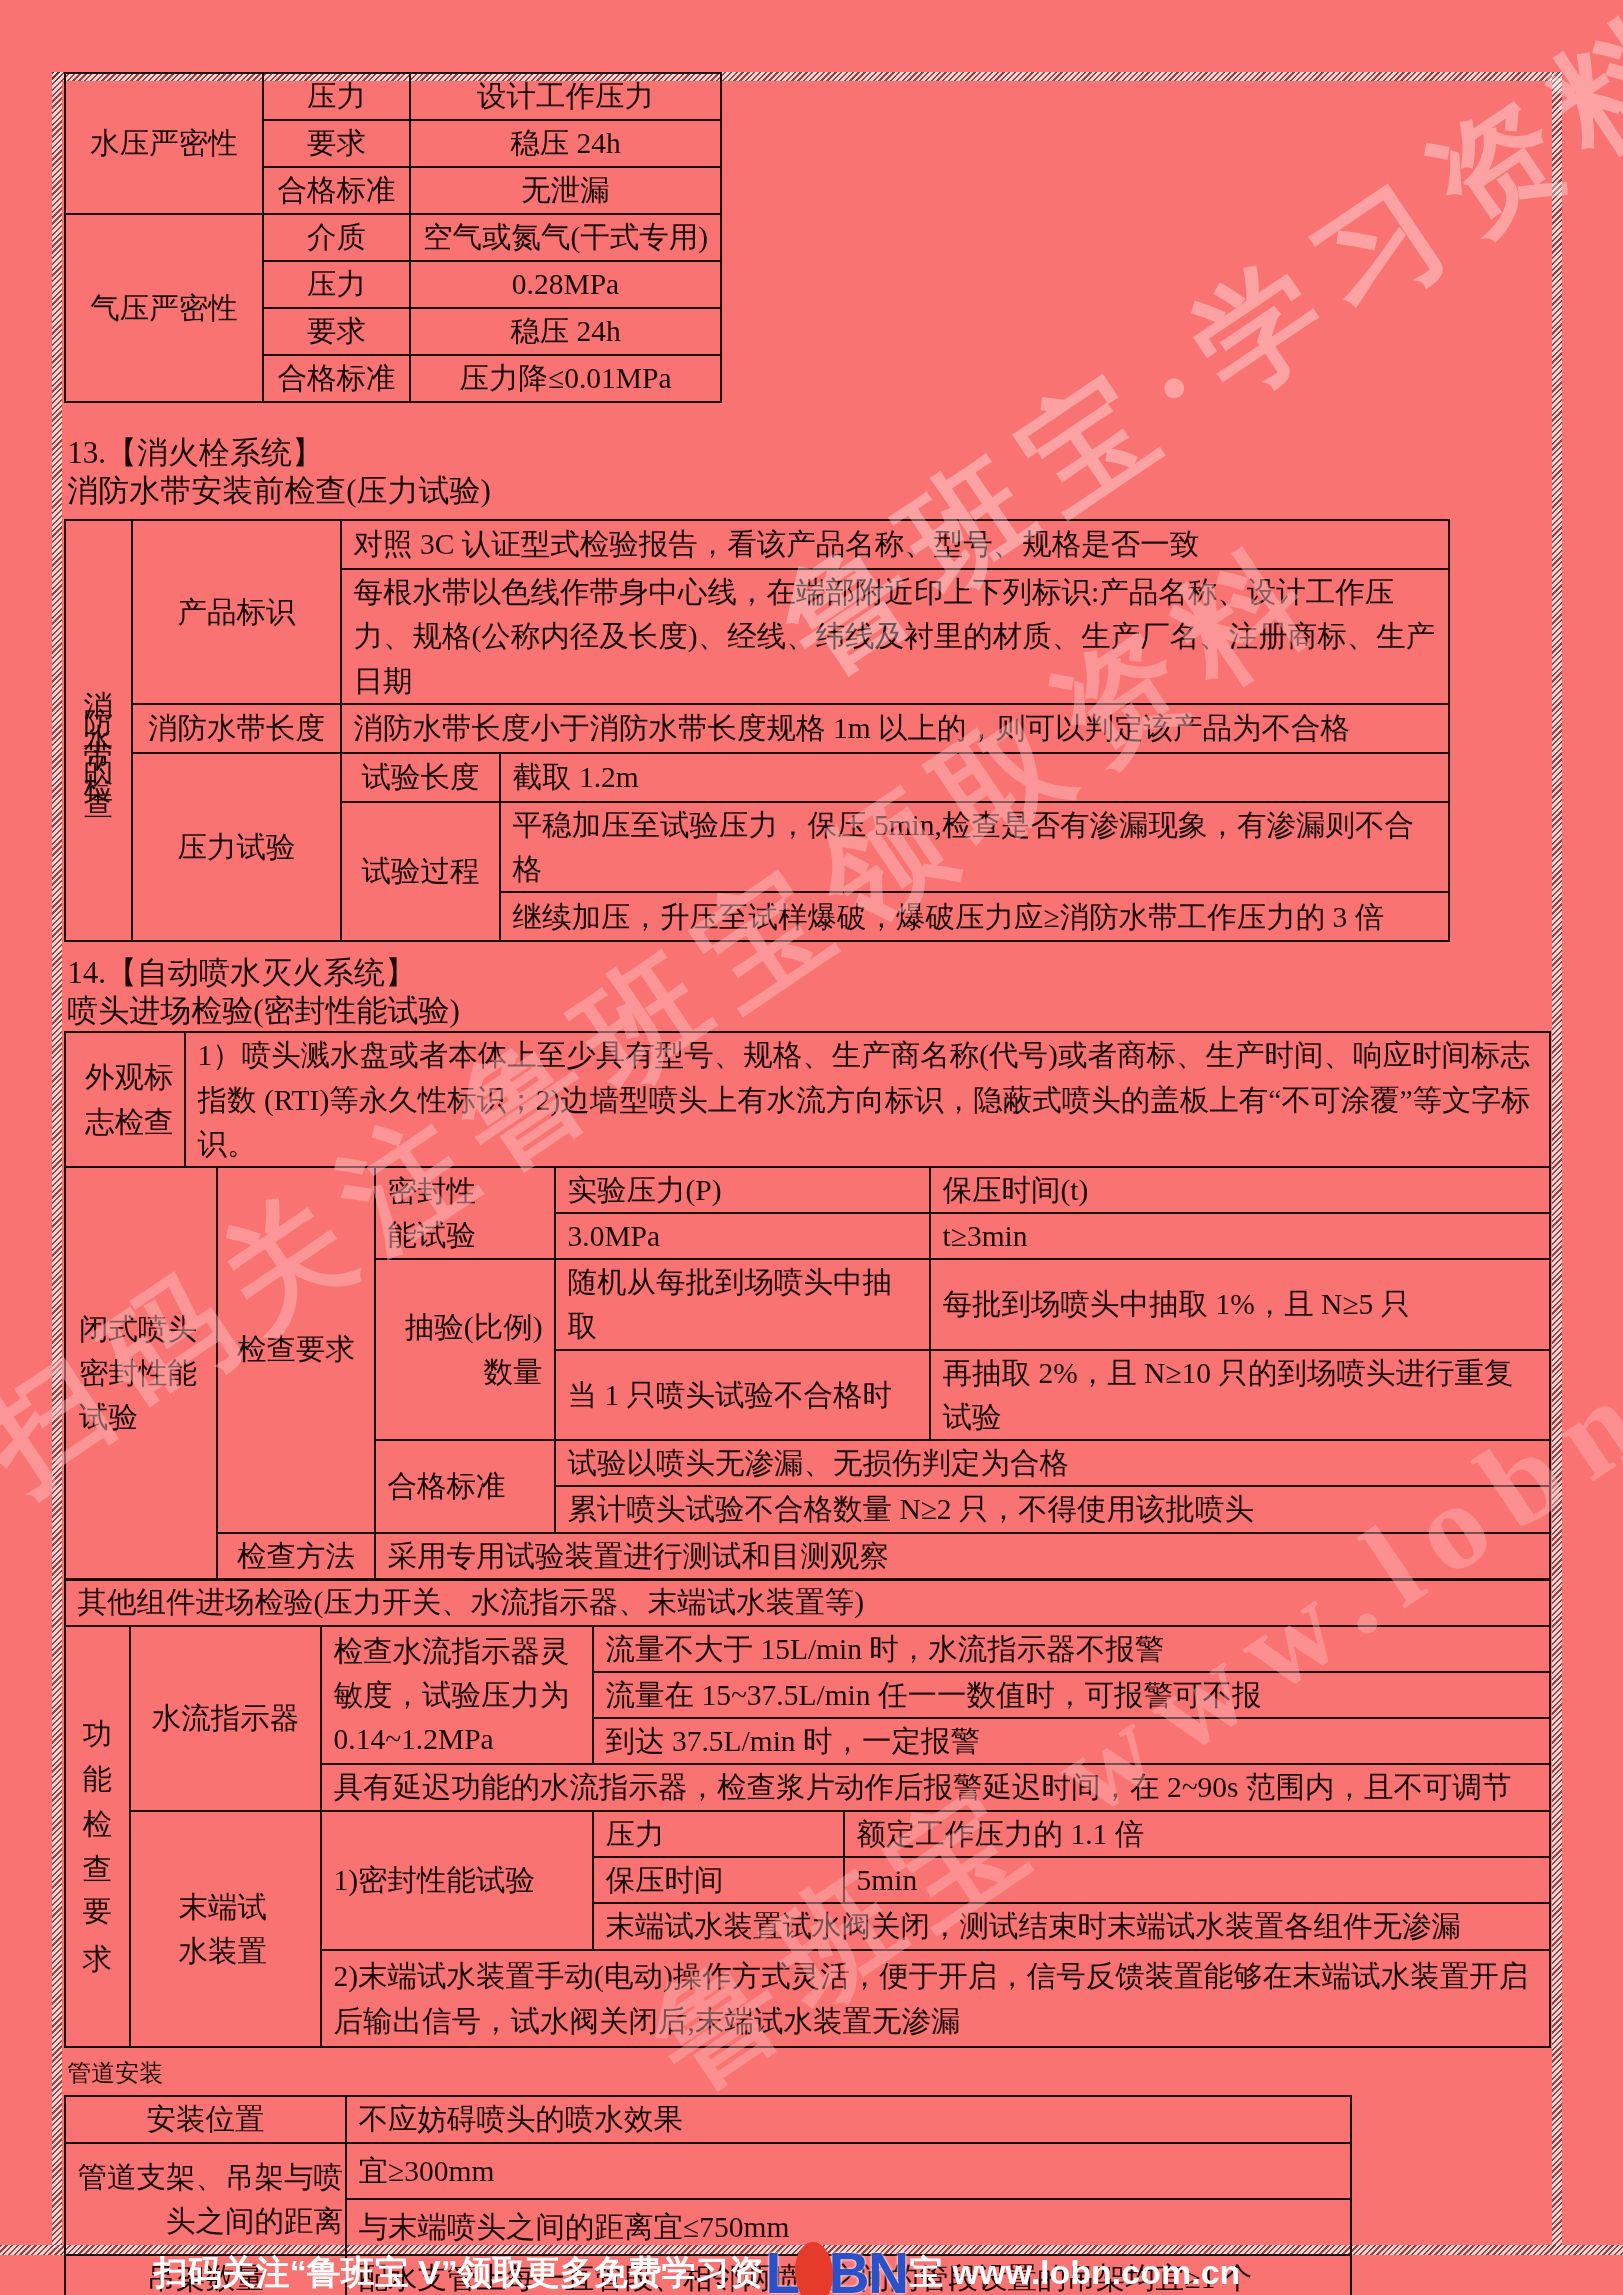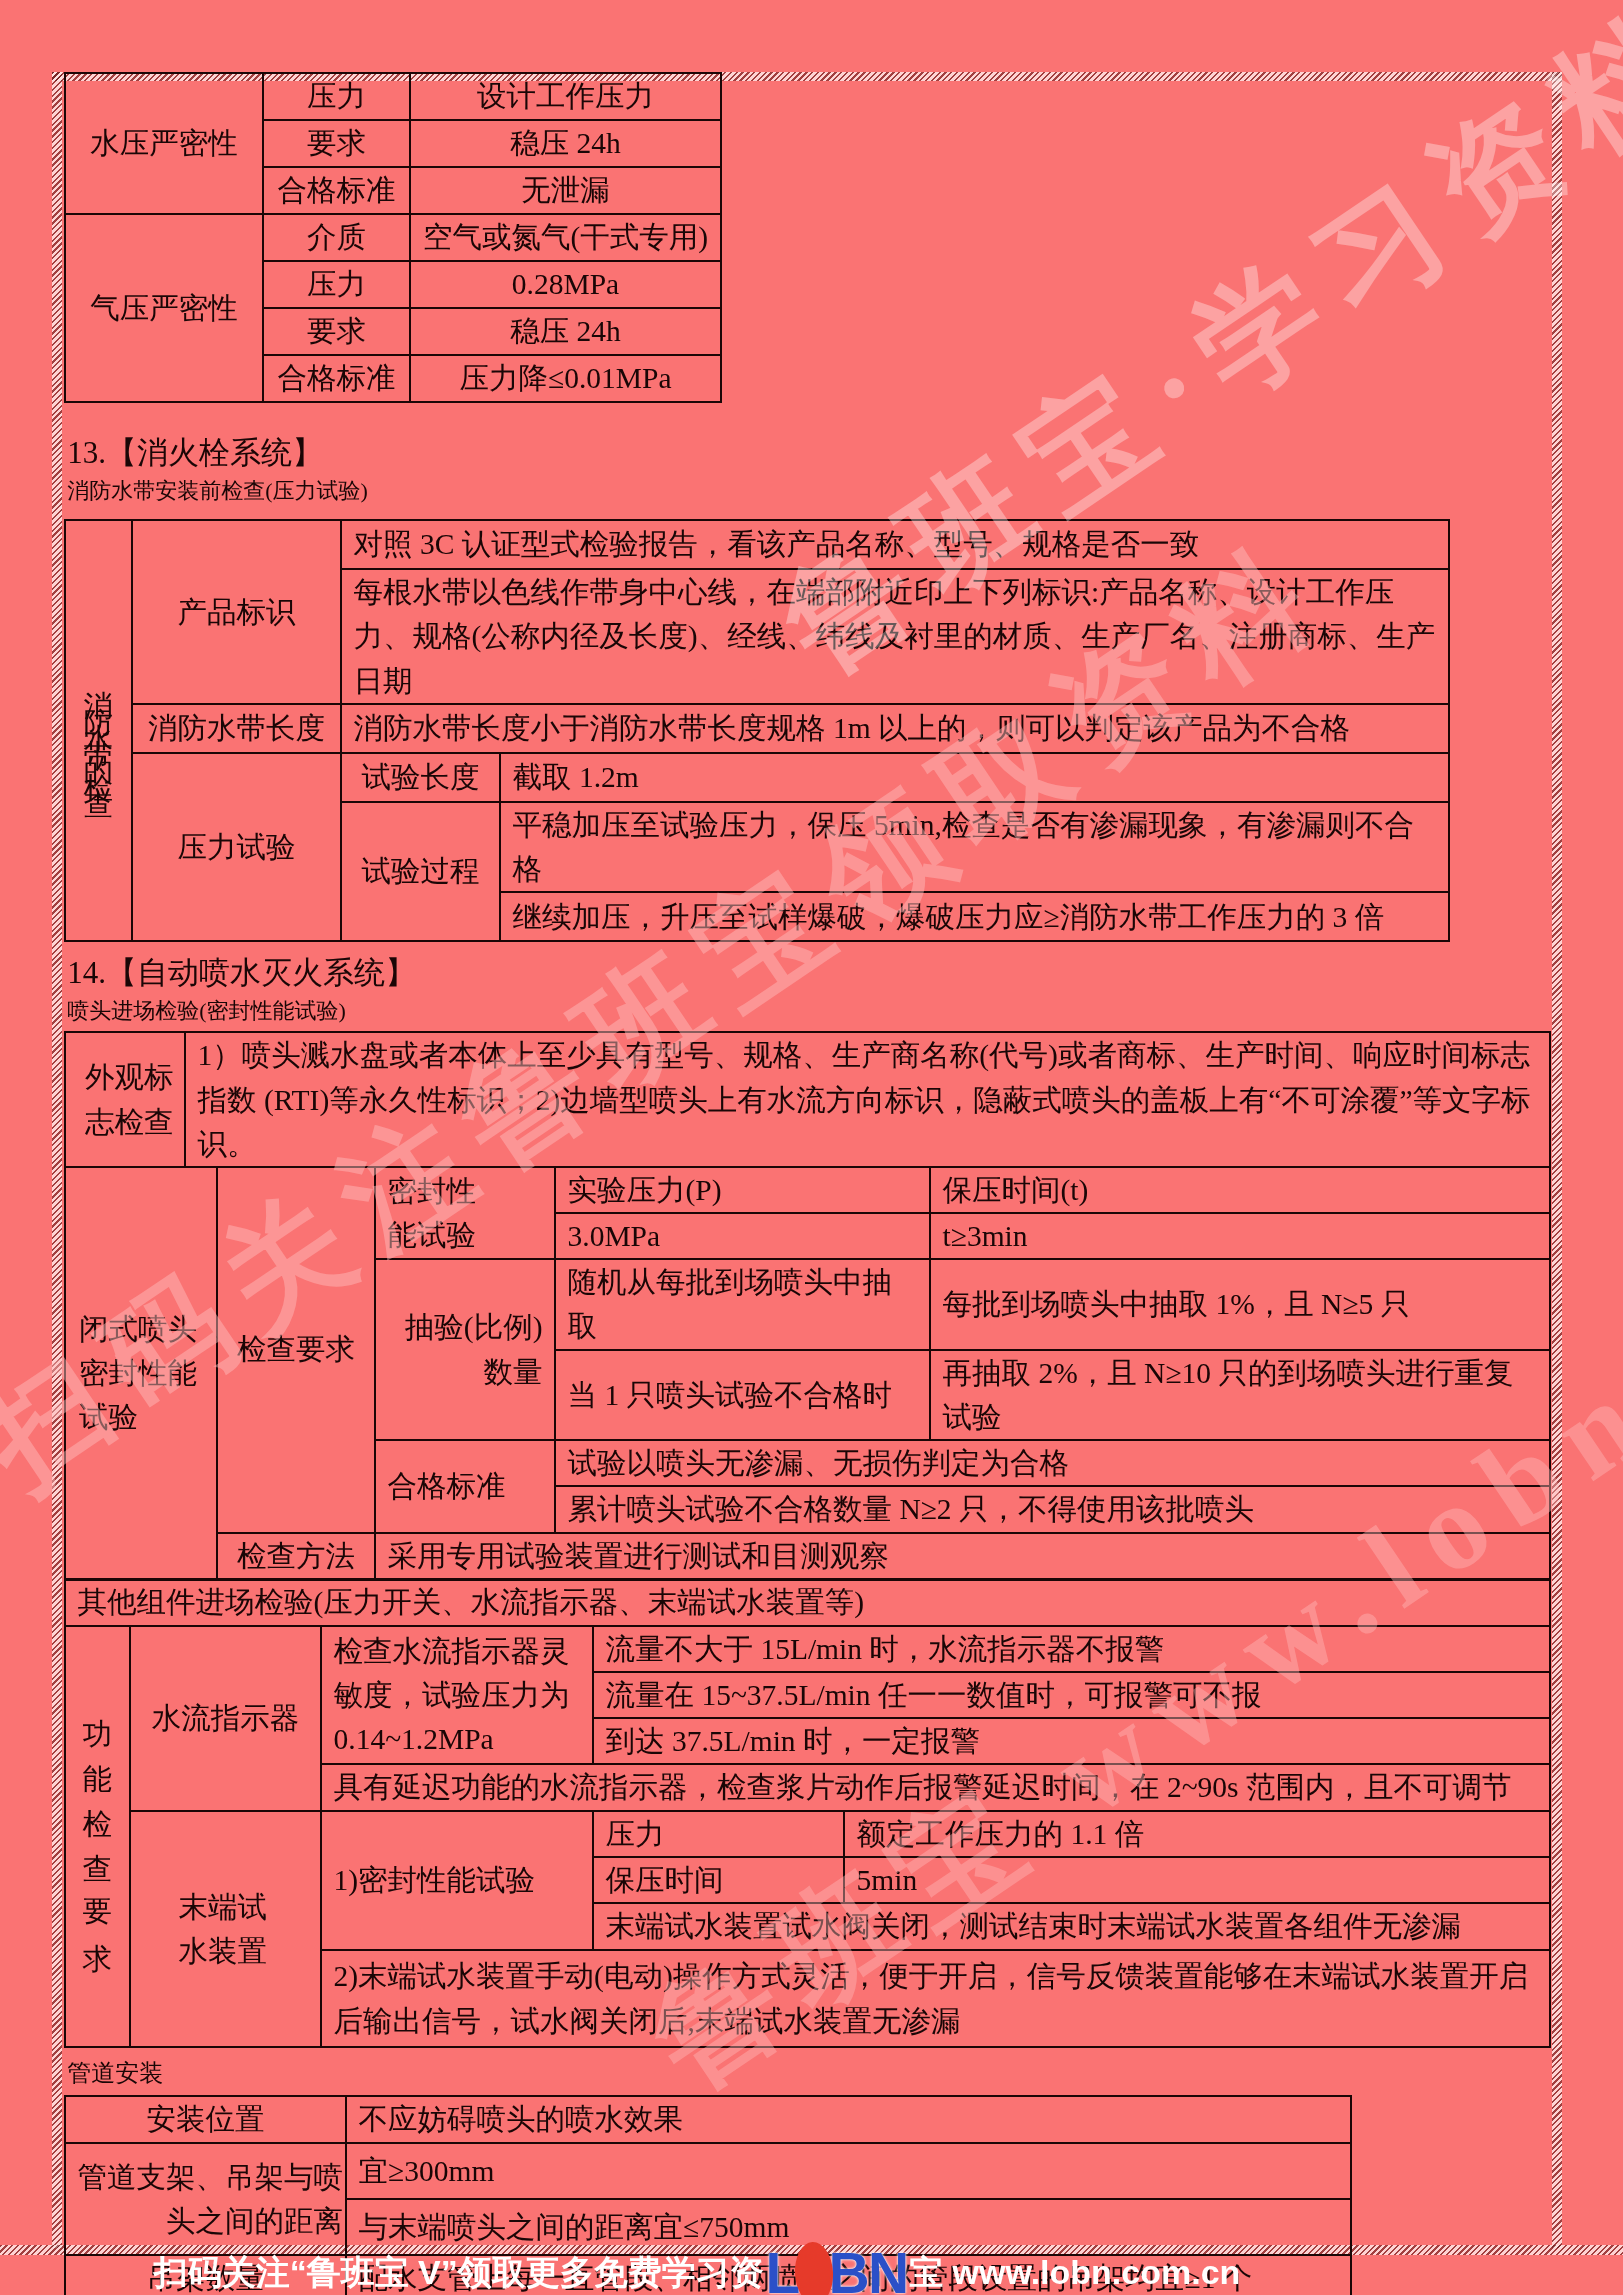--- a/index.html
+++ b/index.html
@@ -48,21 +48,21 @@
   .w150{width:124px;}
   .w115{width:94px;}
   .w185{width:155px;text-align:right;}
   .w330{width:272px;text-align:right;}
 
   .r57{height:47px}.r60{height:49px}.r120{height:98px}.r52{height:43px}
   .r58{height:47px}.r55{height:45px}.r118{height:97px}.r130{height:106px}
   .r68{height:56px}.r56{height:46px}
 
   .h1{font-size:31px;margin:31px 0 0 3.3px;line-height:38px;}
-  .sub{font-size:22px;margin:0 0 9px 3.3px;line-height:38px;}
+  .sub{font-size:31px;margin:0 0 9px 3.3px;line-height:38px;}
   .h14{margin-top:11.5px;}
   .sub14{margin-bottom:1.6px;}
   .pipe-head{font-size:24px;line-height:38px;margin:5.7px 0 3.3px 3.3px;}
 
   .footer{
     position:absolute;left:0;top:2251px;width:1394px;height:44px;z-index:6;
     display:flex;align-items:center;justify-content:center;
     font-family:"Liberation Sans","DejaVu Sans",sans-serif;
     font-weight:bold;color:#ffffff;font-size:34px;white-space:nowrap;
   }

